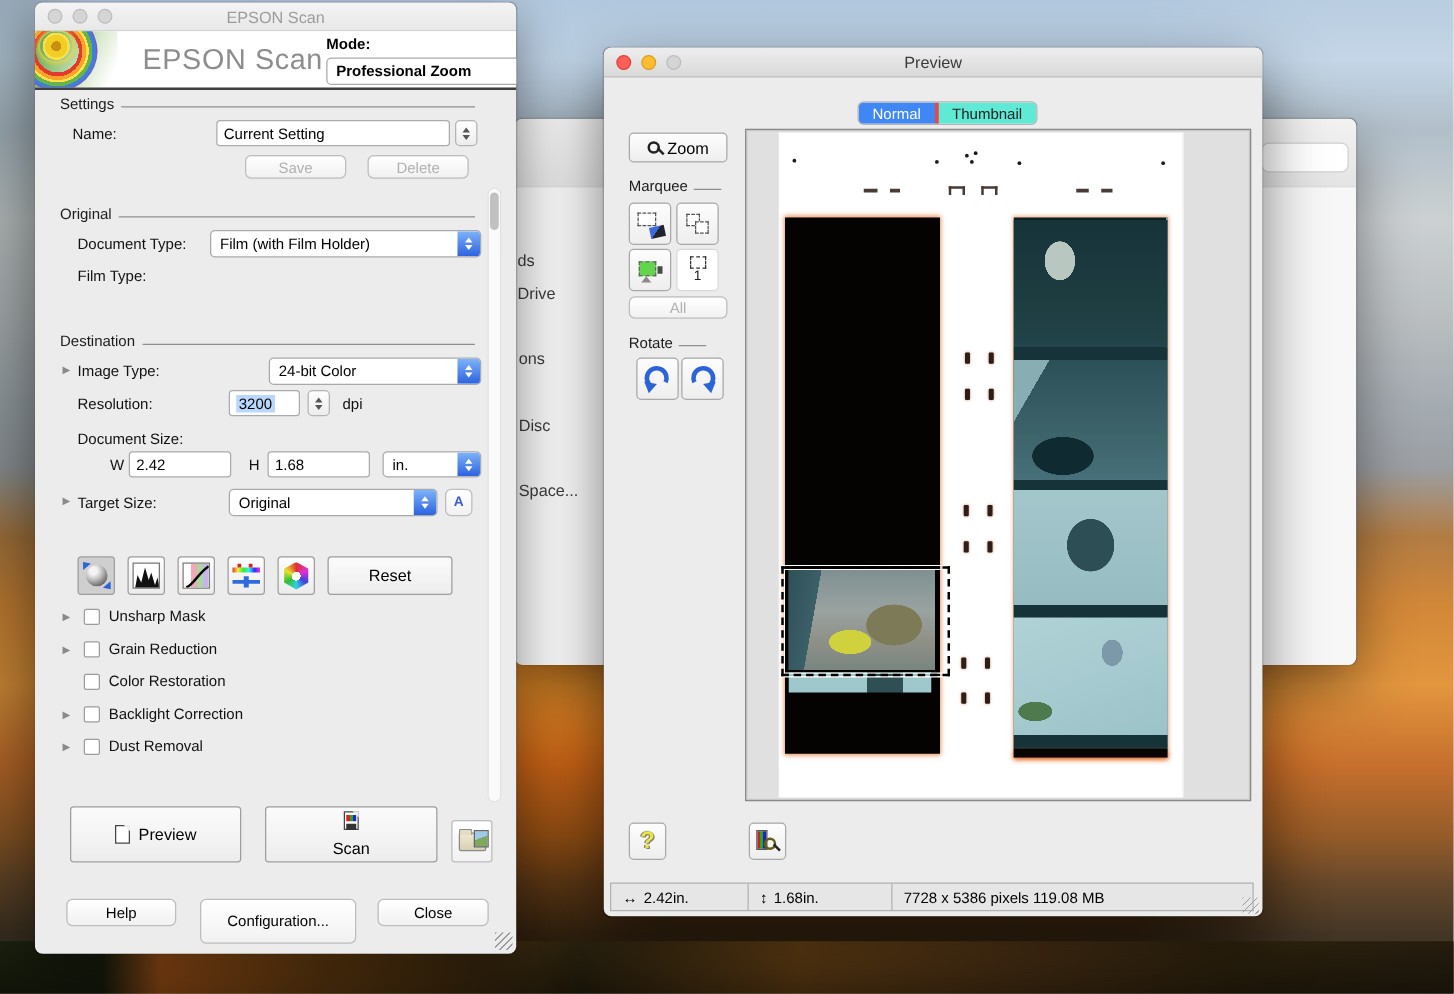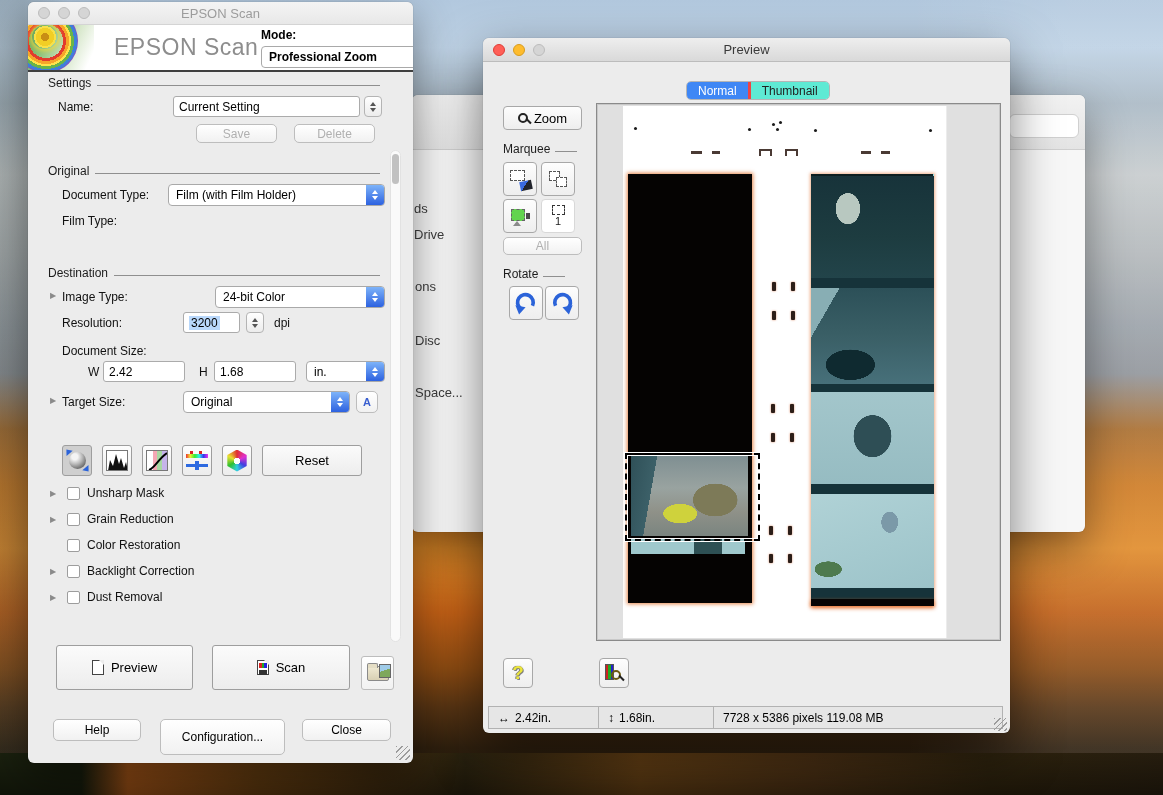--- a/index.html
+++ b/index.html
@@ -346,21 +346,21 @@
       </div>
 
       <div class="scrollbar abs" style="left:362px; top:78px; width:11px; height:492px;">
         <span class="scroll-thumb"></span>
       </div>
 
       <div class="sq-btn abs" style="left:28px; top:573px; width:137px; height:45px;">
         <span class="page-ico"></span>
         <span>Preview</span>
       </div>
-      <div class="sq-btn abs" style="left:184px; top:573px; width:138px; height:45px;">
+      <div class="sq-btn abs" style="left:184px; top:573px; width:138px; height:45px;flex-direction:column;">
         <span class="page-ico scan"></span>
         <span>Scan</span>
       </div>
       <div class="mac-btn abs" style="left:333px; top:584px; width:33px; height:34px; border-radius:3px;">
         <span class="folder-ico"></span>
       </div>
 
       <div class="mac-btn abs" style="left:25px; top:647px; width:88px; height:22px;">
         <span>Help</span>
       </div>

